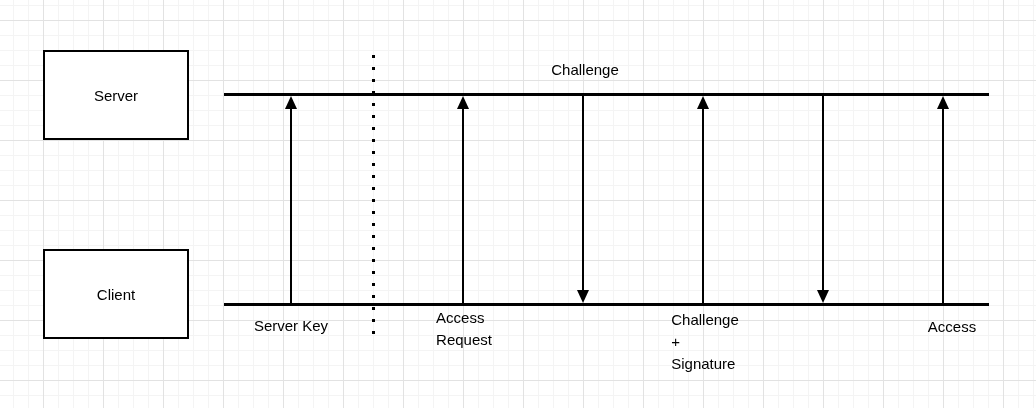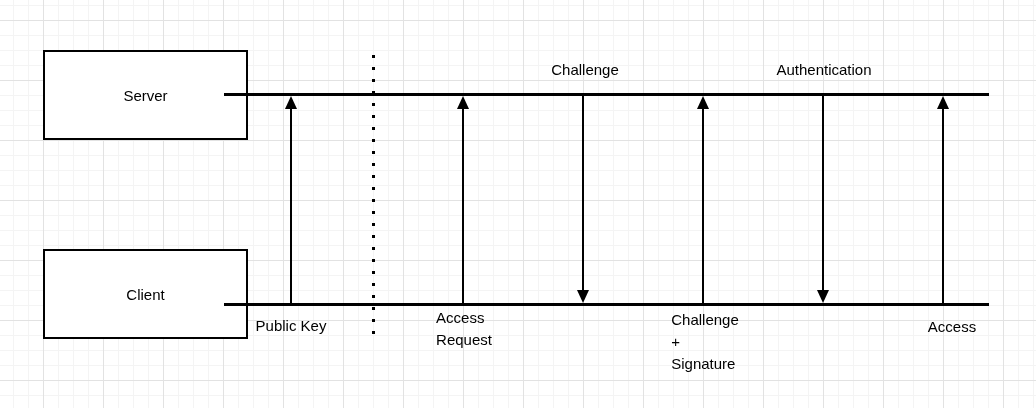--- a/index.html
+++ b/index.html
@@ -17,21 +17,21 @@
       linear-gradient(to right,  #e2e2e2 1px, transparent 1px),
       linear-gradient(to bottom, #e2e2e2 1px, transparent 1px),
       linear-gradient(to right,  #f4f4f4 1px, transparent 1px),
       linear-gradient(to bottom, #f4f4f4 1px, transparent 1px);
     background-size: 60px 60px, 60px 60px, 15px 15px, 15px 15px;
     background-position: 43px 20px, 43px 20px, 13px 5px, 13px 5px;
   }
   .actor-box {
     position: absolute;
     left: 43px;
-    width: 205px;
+    width: 146px;
     height: 90px;
     border: 2px solid #000;
     background: #fff;
     box-sizing: border-box;
     display: flex;
     align-items: center;
     justify-content: center;
     font-size: 15px;
     color: #000;
   }
@@ -141,23 +141,22 @@
   </div>
   <div class="arrow arrow-down a5">
     <div class="shaft"></div>
     <div class="head"></div>
   </div>
   <div class="arrow arrow-up a6">
     <div class="head"></div>
     <div class="shaft"></div>
   </div>
 
-  <div class="msg-label lbl-public-key">Public Key</div>
+  <div class="msg-label lbl-public-key">Server Key</div>
   <div class="msg-label lbl-access-request">Access
 Request</div>
   <div class="msg-label lbl-challenge">Challenge</div>
   <div class="msg-label lbl-chal-sig">Challenge
 +
 Signature</div>
-  <div class="msg-label lbl-authentication">Authentication</div>
   <div class="msg-label lbl-access">Access</div>
 
 </div>
 
 </body></html>

